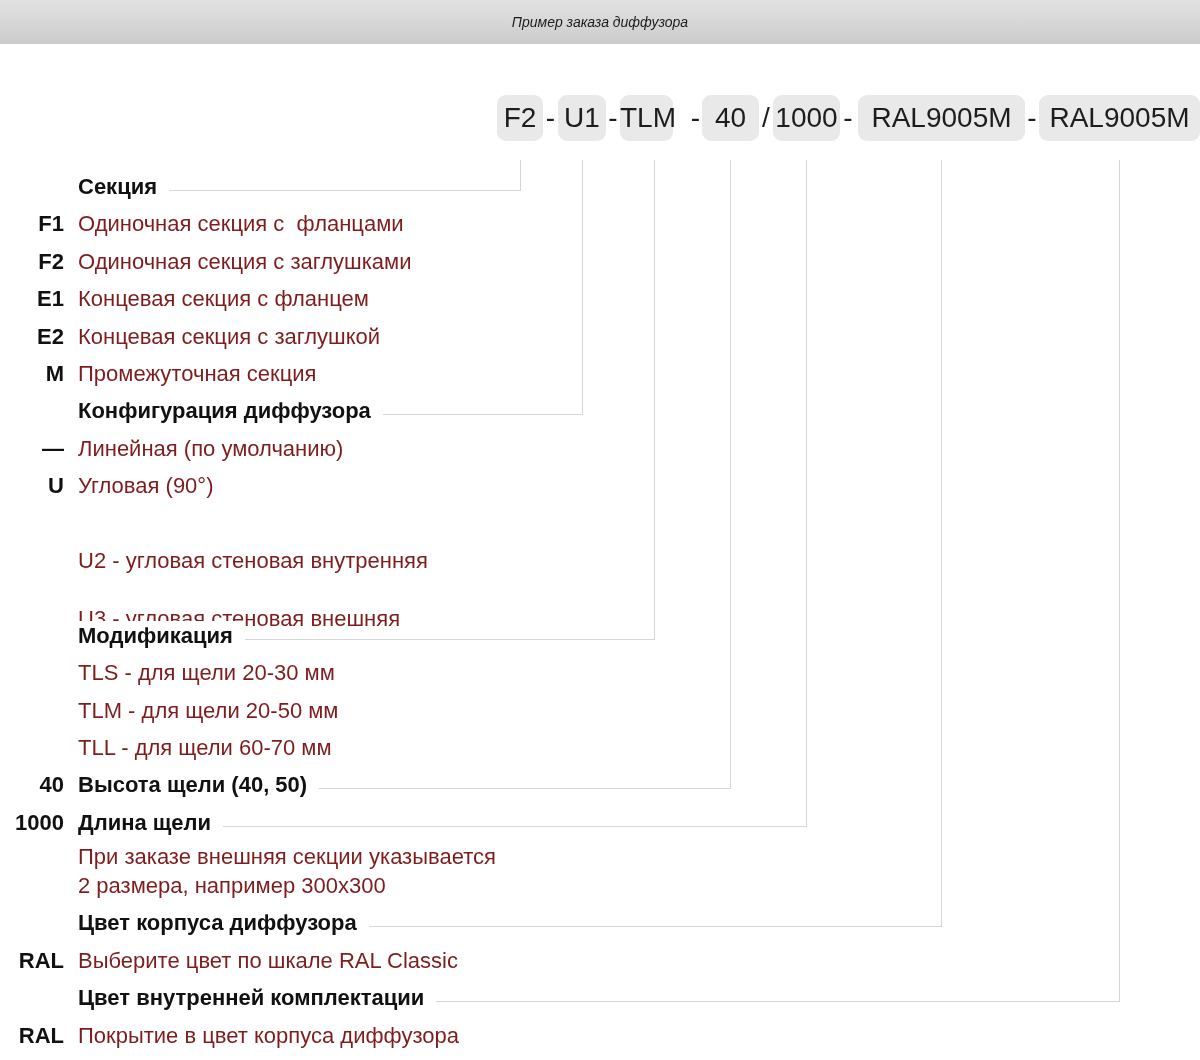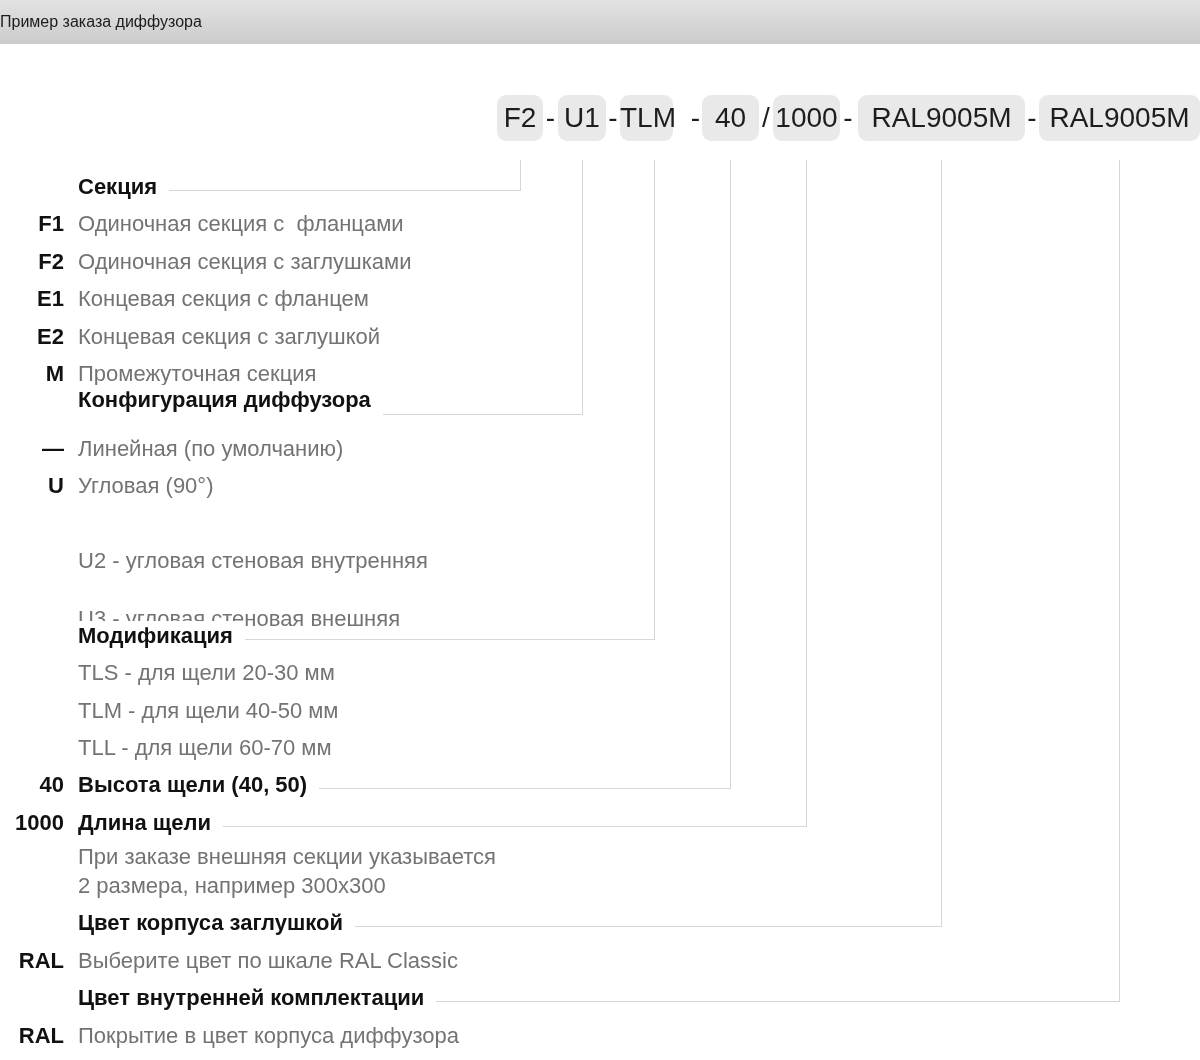--- a/index.html
+++ b/index.html
@@ -7,21 +7,21 @@
     position:relative;width:1200px;height:1060px;background:#ffffff;overflow:hidden;
     font-family:"Liberation Sans", sans-serif;color:#1f1f1f;
   }
   
   .titlebar{
     position:absolute;left:0;top:0;width:1200px;height:44px;
     background:linear-gradient(180deg,#e2e2e2 0%,#d6d6d6 55%,#cbcbcb 100%);
   }
   .title{
     position:absolute;left:0;top:0;width:100%;height:44px;line-height:44px;
-    text-align:left;font-size:16px;font-weight:400;color:#1c1c1c;
+    text-align:center;font-size:14px;font-weight:400;color:#1c1c1c;font-style:italic;
   }
   
   .tok{
     position:absolute;top:95px;height:46px;line-height:46px;text-align:center;
     font-size:28px;color:#1d1d1d;white-space:pre;z-index:3;
   }
   .box{background:#e9e9e9;border-radius:9px;}
   .t0{left:497px;width:46px}
   .t1{left:543px;width:15px}
   .t2{left:558px;width:48px}
@@ -53,27 +53,27 @@
   .cv6{left:941px;height:767px}
   .cv7{left:1119px;height:842px}
   
   .row{position:absolute;left:0;width:975px;height:30px;z-index:2;}
   .code{
     position:absolute;left:0;top:0;width:64px;height:30px;line-height:30px;
     text-align:right;font-size:22px;font-weight:700;color:#111;white-space:pre;
   }
   .txt{
     position:absolute;left:78px;top:0;height:30px;line-height:30px;
-    font-size:22px;white-space:pre;color:#737373;
+    font-size:22px;white-space:pre;color:#7f1d1d;
   }
   .hd{
     font-weight:700;color:#111;background:#ffffff;padding-right:12px;z-index:2;
   }
   .r0{top:172px}.r1{top:209px}.r2{top:247px}.r3{top:284px}.r4{top:322px}
-  .r5{top:359px}.r6{top:385px}.r7{top:434px}.r8{top:471px}.r9{top:509px}
+  .r5{top:359px}.r6{top:396px}.r7{top:434px}.r8{top:471px}.r9{top:509px}
   .r10{top:546px}.r11{top:604px}.r12{top:621px}.r13{top:658px}.r14{top:696px}
   .r15{top:733px}.r16{top:770px}.r17{top:808px}.r18{top:842px}.r19{top:871px}
   .r20{top:908px}.r21{top:946px}.r22{top:983px}.r23{top:1021px}
 </style>
 </head>
 <body>
 
 <div class="stage">
 
   <div class="titlebar">
@@ -158,21 +158,21 @@
   <div class="row r12">
     <span class="code"></span>
     <span class="txt hd">Модификация</span>
   </div>
   <div class="row r13">
     <span class="code"></span>
     <span class="txt">TLS - для щели 20-30 мм</span>
   </div>
   <div class="row r14">
     <span class="code"></span>
-    <span class="txt">TLM - для щели 40-50 мм</span>
+    <span class="txt">TLM - для щели 20-50 мм</span>
   </div>
   <div class="row r15">
     <span class="code"></span>
     <span class="txt">TLL - для щели 60-70 мм</span>
   </div>
   <div class="row r16">
     <span class="code">40</span>
     <span class="txt hd">Высота щели (40, 50)</span>
   </div>
   <div class="row r17">
@@ -182,21 +182,21 @@
   <div class="row r18">
     <span class="code"></span>
     <span class="txt">При заказе внешняя секции указывается</span>
   </div>
   <div class="row r19">
     <span class="code"></span>
     <span class="txt">2 размера, например 300x300</span>
   </div>
   <div class="row r20">
     <span class="code"></span>
-    <span class="txt hd">Цвет корпуса заглушкой</span>
+    <span class="txt hd">Цвет корпуса диффузора</span>
   </div>
   <div class="row r21">
     <span class="code">RAL</span>
     <span class="txt">Выберите цвет по шкале RAL Classic</span>
   </div>
   <div class="row r22">
     <span class="code"></span>
     <span class="txt hd">Цвет внутренней комплектации</span>
   </div>
   <div class="row r23">

